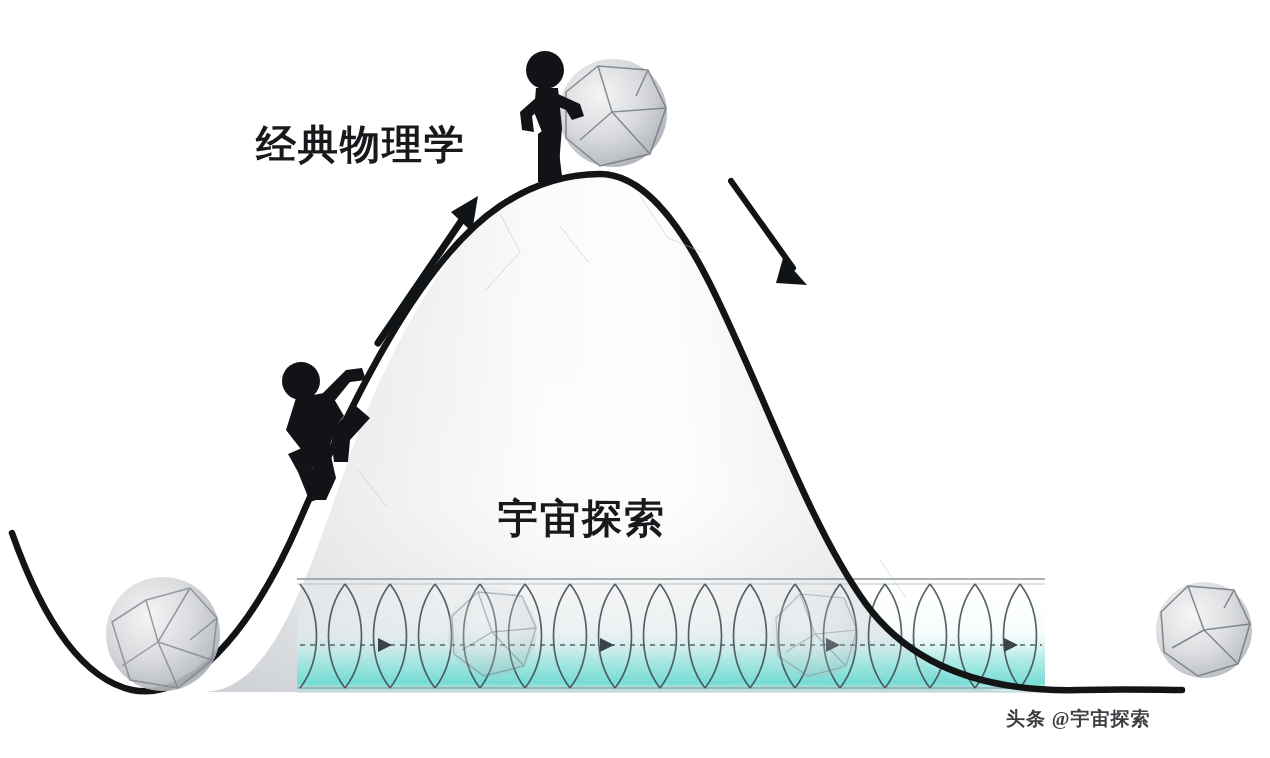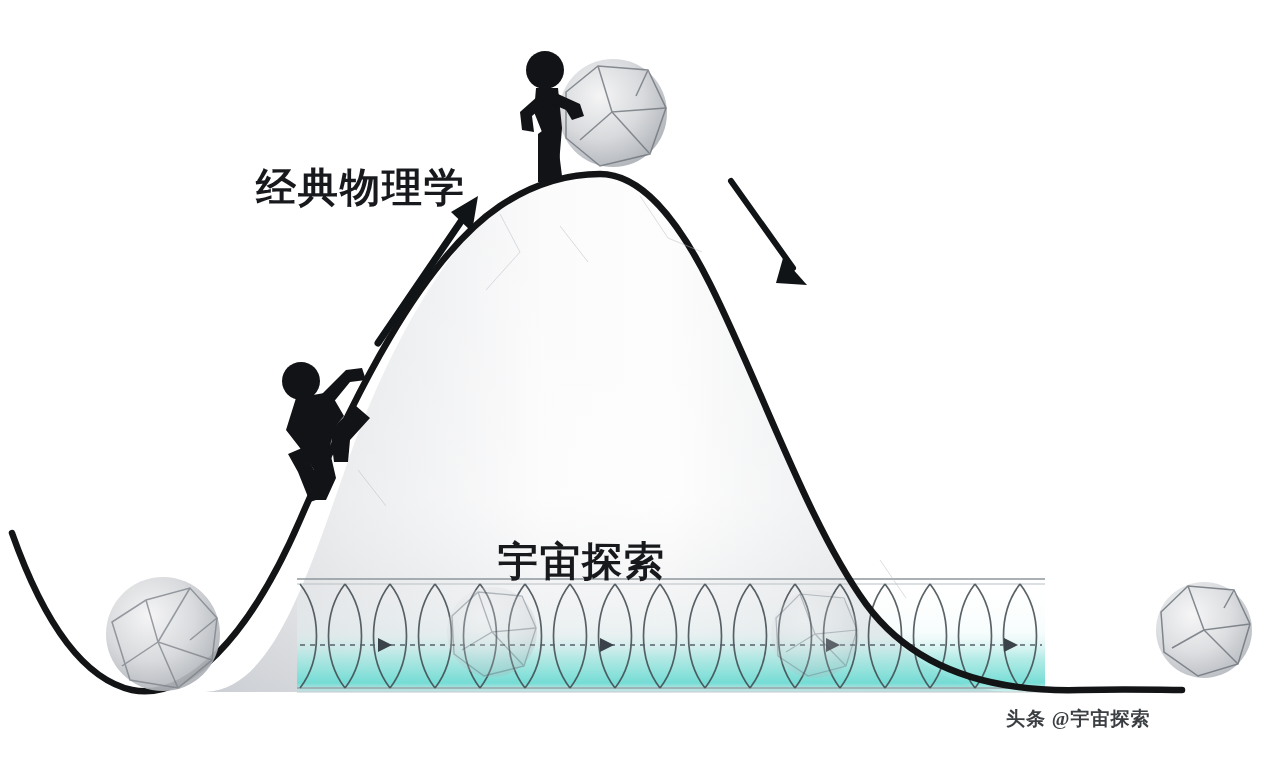--- a/index.html
+++ b/index.html
@@ -14,21 +14,20 @@
   }
   #art{position:absolute;left:0;top:0;width:1270px;height:758px;}
 
   .label{
     position:absolute;
     font-family:"DejaVu Sans","Liberation Sans",sans-serif;
     font-weight:700;
     color:#17191c;
     white-space:nowrap;
     letter-spacing:2px;
-    margin-top:43px;
   }
   #label-classical{
     left:256px;top:118px;
     font-size:40px;
     line-height:52px;
   }
   #label-quantum{
     left:498px;top:492px;
     font-size:40px;
     line-height:52px;

